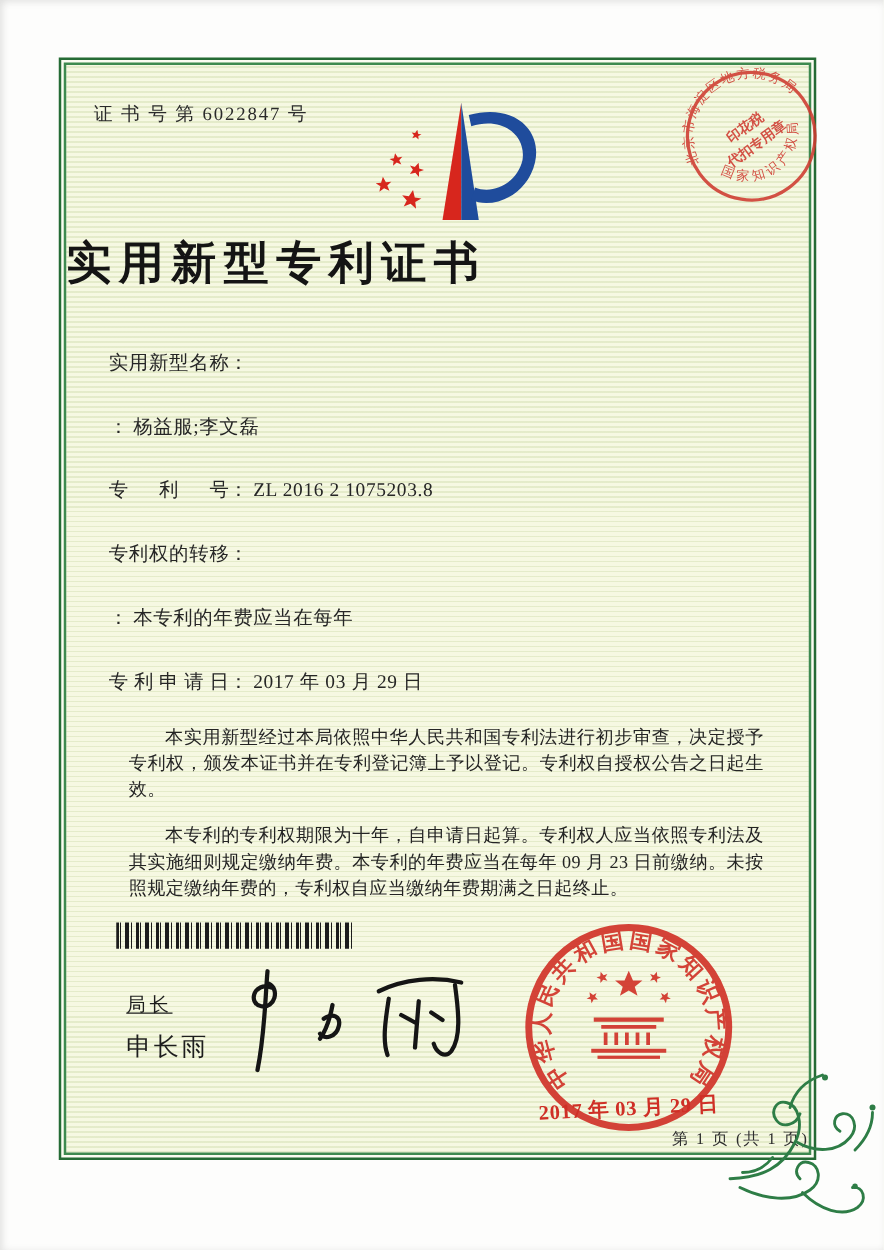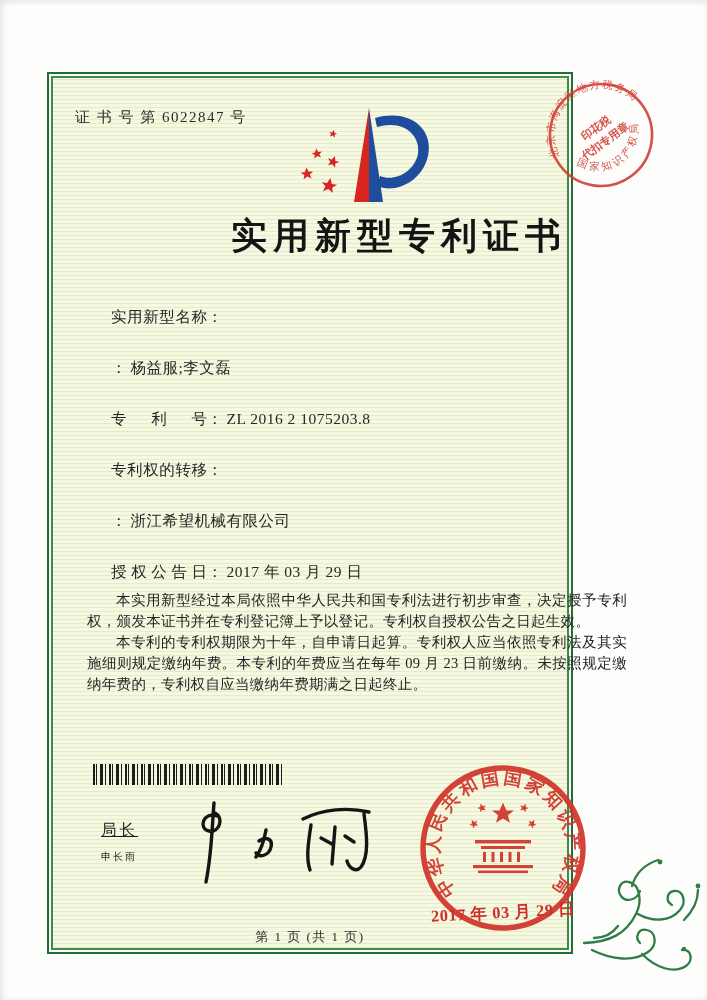--- a/index.html
+++ b/index.html
@@ -3,50 +3,50 @@
 <meta charset="utf-8">
 <style>
   html,body{margin:0;padding:0;}
   body{
     width:707px;height:1000px;position:relative;background:#ffffff;
     font-family:"Liberation Serif","DejaVu Serif",serif;color:#222;
     overflow:hidden;
   }
   .page{position:absolute;inset:0;background:#fdfdfc;box-shadow:inset 3px 0 6px rgba(0,0,0,.07), inset 0 3px 6px rgba(0,0,0,.05);}
   .frame{
-    position:absolute;left:47px;top:72px;width:526px;height:882px;box-sizing:border-box;
+    position:absolute;left:47px;top:46px;width:606px;height:882px;box-sizing:border-box;
     border:2px solid #256b35;padding:2px;background:#fbfcf2;
   }
   .inner{
     position:relative;width:100%;height:100%;box-sizing:border-box;
     border:2px solid #3e8a50;
     background-color:#f6f8e2;
     background-image:repeating-linear-gradient(0deg, rgba(148,178,90,.18) 0 1px, rgba(255,255,255,0) 1px 4px);
   }
   .cert-no{position:absolute;left:22px;top:30px;font-size:15px;letter-spacing:1.5px;color:#2a2a2a;}
   .logo{position:absolute;left:230px;top:26px;}
   .stamp{position:absolute;left:489px;top:-2px;width:118px;height:118px;transform:rotate(-36deg);opacity:.88;z-index:6;}
   .stamp text, .stamp textPath{font-family:"Liberation Serif","DejaVu Serif",serif;fill:#cf3a30;}
-  .title{position:absolute;left:0;top:134px;width:100%;text-align:right;font-size:36px;font-weight:bold;
+  .title{position:absolute;left:0;top:134px;width:100%;text-align:left;font-size:36px;font-weight:bold;
          letter-spacing:6px;color:#141414;margin:0;}
   .fields{position:absolute;left:34px;top:224px;width:545px;font-size:15.5px;color:#262626;}
-  .frow{display:flex;align-items:flex-start;line-height:30px;margin-bottom:21px;margin-left:24px;}
+  .frow{display:flex;align-items:flex-start;line-height:30px;margin-bottom:21px;}
   .flabel{display:inline-block;width:96px;text-align:justify;text-align-last:justify;}
   .colon{display:inline-block;margin-right:4px;}
   .fvalue{letter-spacing:.5px;}
   .paras{position:absolute;left:34px;top:512px;width:540px;font-size:14.5px;line-height:21px;color:#242424;}
-  .paras p{margin:0;text-indent:2em;text-align:justify;letter-spacing:.3px;}
+  .paras p{margin:16px;text-indent:2em;text-align:justify;letter-spacing:.3px;}
   .barcode{position:absolute;left:40px;top:686px;width:190px;height:21px;
     background:repeating-linear-gradient(90deg,#1c1c1c 0 2px,transparent 2px 3px,#1c1c1c 3px 4px,transparent 4px 7px,#1c1c1c 7px 10px,transparent 10px 12px,#1c1c1c 12px 13px,transparent 13px 16px);}
   .sign-title{position:absolute;left:48px;top:742px;font-size:15.5px;letter-spacing:3px;color:#1d1d1d;text-decoration:underline;}
-  .sign-name{position:absolute;left:48px;top:772px;font-size:10px;letter-spacing:2px;color:#1d1d1d;}
+  .sign-name{position:absolute;left:48px;top:772px;font-size:20px;letter-spacing:2px;color:#1d1d1d;}
   .signature{position:absolute;left:130px;top:718px;z-index:3;}
   .seal{position:absolute;left:350px;top:670px;width:200px;height:200px;z-index:4;}
   .seal text, .seal textPath{font-family:"Liberation Serif","DejaVu Serif",serif;}
-  .footer{position:absolute;left:0;top:850px;width:100%;text-align:center;font-size:13px;letter-spacing:1.5px;color:#2e2e2e;}
+  .footer{position:absolute;left:0;top:850px;width:100%;text-align:right;font-size:13px;letter-spacing:1.5px;color:#2e2e2e;}
   .ornament{position:absolute;left:582px;top:858px;z-index:7;}
 </style>
 </head>
 <body>
 
 <div class="page">
   <div class="frame">
     <div class="inner">
 
       <div class="cert-no">证 书 号 第 6022847 号</div>
@@ -96,24 +96,24 @@
           <span class="flabel">专利号</span>
             <span class="colon">：</span>
           <span class="fvalue">ZL 2016 2 1075203.8</span>
         </div>
         <div class="frow">
           <span class="flabel">专利权的转移</span>
             <span class="colon">：</span>
         </div>
         <div class="frow">
             <span class="colon">：</span>
-          <span class="fvalue">浙江希望机械有限公司</span>
+          <span class="fvalue">本专利的年费应当在每年</span>
         </div>
         <div class="frow">
-          <span class="flabel">授权公告日</span>
+          <span class="flabel">专利申请日</span>
             <span class="colon">：</span>
           <span class="fvalue">2017 年 03 月 29 日</span>
         </div>
       </div>
 
       <div class="paras">
         <p>本实用新型经过本局依照中华人民共和国专利法进行初步审查，决定授予专利权，颁发本证书并在专利登记簿上予以登记。专利权自授权公告之日起生效。</p>
         <p>本专利的专利权期限为十年，自申请日起算。专利权人应当依照专利法及其实施细则规定缴纳年费。本专利的年费应当在每年 09 月 23 日前缴纳。未按照规定缴纳年费的，专利权自应当缴纳年费期满之日起终止。</p>
       </div>
 

